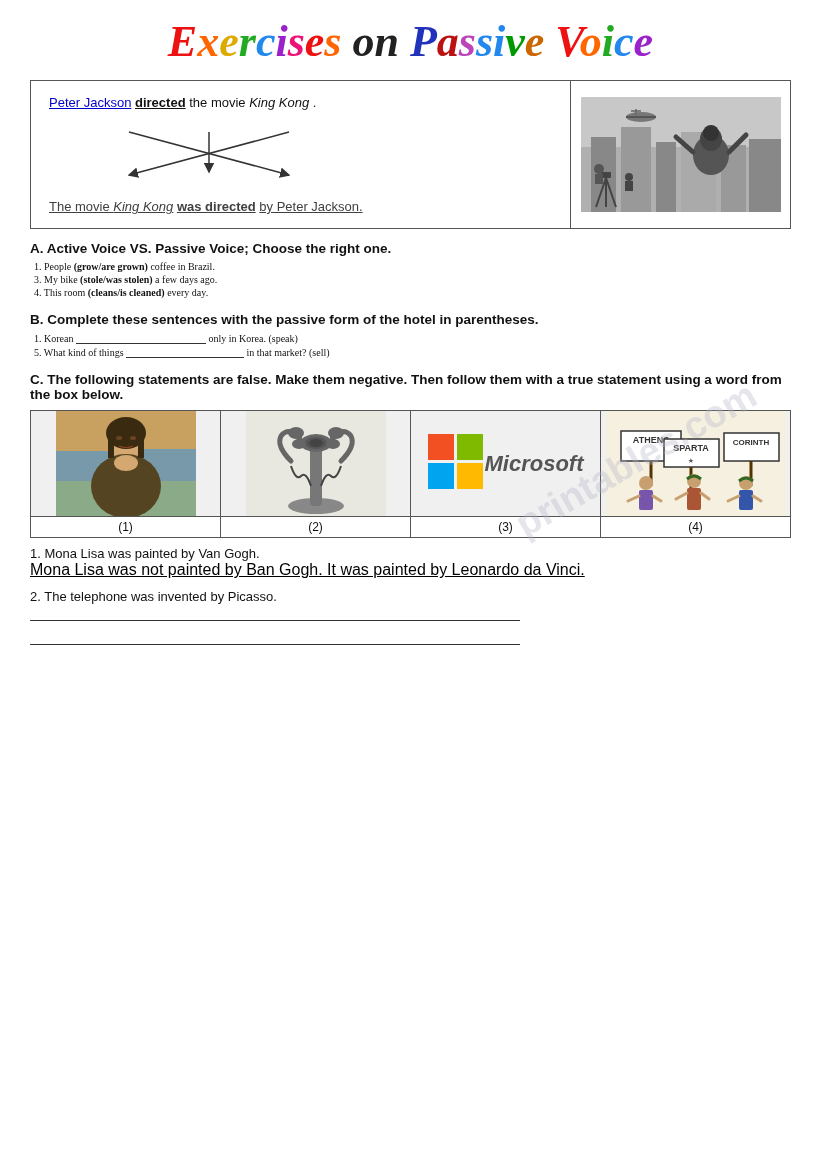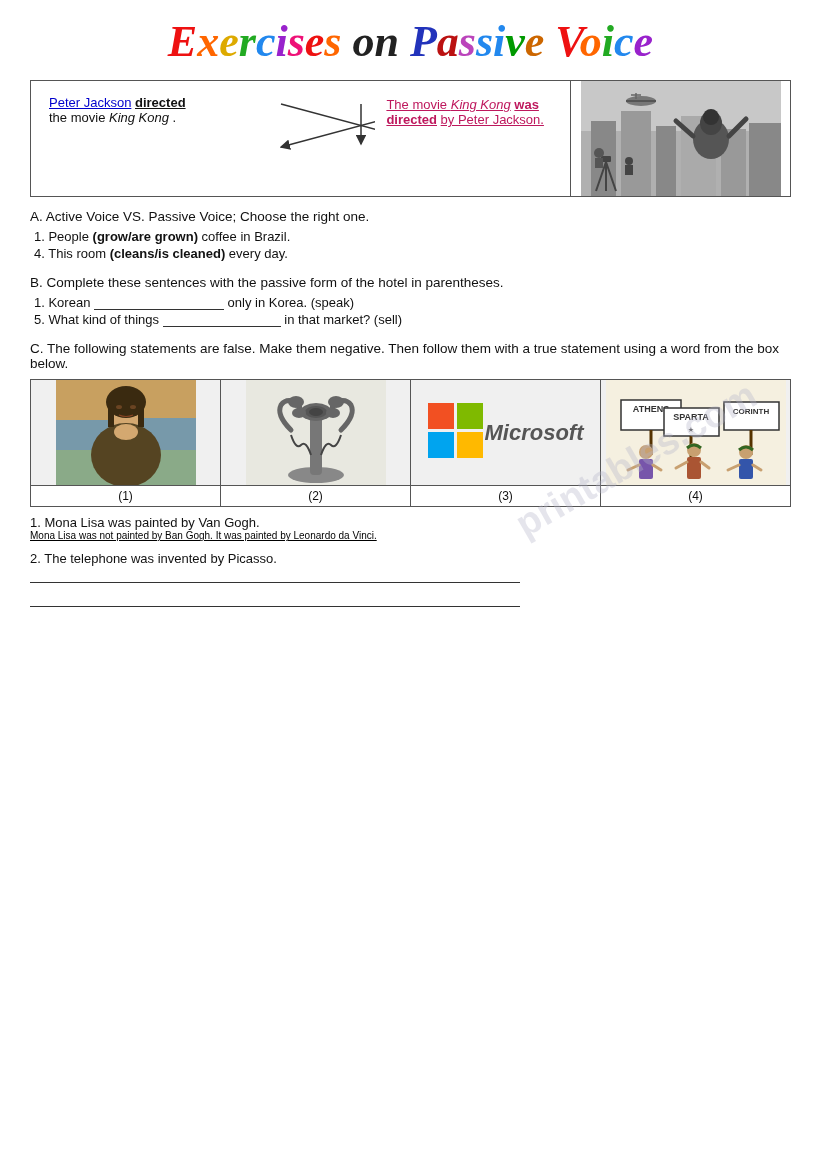--- a/index.html
+++ b/index.html
@@ -27,21 +27,21 @@
     
     .intro-box {
       display: flex;
       border: 1.5px solid #555;
       margin-bottom: 12px;
     }
     .intro-left {
       flex: 1;
       padding: 14px 18px 14px 18px;
       display: flex;
-      flex-direction: row;
+      flex-direction: column;
       justify-content: center;
       gap: 11px;
     }
     .intro-right {
       width: 220px;
       border-left: 1.5px solid #555;
       display: flex;
       align-items: center;
       justify-content: center;
       overflow: hidden;
@@ -56,46 +56,47 @@
       text-decoration: underline;
     }
     .sentence-top span.italic {
       font-style: italic;
     }
     .sentence-bottom {
       font-size: 13px;
       margin-top: 2px;
     }
     .sentence-bottom span.link {
-      color: #be185d;
+      color: #404040;
       text-decoration: underline;
     }
     .sentence-bottom span.italic {
       font-style: italic;
     }
 
     
     .arrows-svg {
       display: block;
       margin: 4px 0;
     }
 
     
     .section {
       margin-bottom: 14px;
     }
     .section-title {
-      font-weight: normal;
+      font-weight: bold;
       font-size: 13.5px;
       margin-bottom: 5px;
     }
     .section-item {
-      font-size: 13px;
+      font-size: 10px;
       margin-bottom: 2px;
       padding-left: 4px;
+      font-family: Liberation Serif, serif;
     }
     .blank {
       display: inline-block;
       border-bottom: 1px solid #333;
       min-width: 110px;
       height: 12px;
       vertical-align: bottom;
     }
 
     
@@ -157,21 +158,21 @@
     .statements {
       margin-top: 8px;
     }
     .stmt-item {
       margin-bottom: 10px;
       font-size: 13px;
     }
     .stmt-answer {
       text-decoration: underline;
       color: #000;
-      font-size: 10px;
+      font-size: 16px;
     }
     .stmt-line {
       display: block;
       border-bottom: 1px solid #333;
       width: 490px;
       height: 14px;
       margin: 3px 0 0 0;
     }
 
     
@@ -278,20 +279,21 @@
 
         <circle cx="48" cy="80" r="4" fill="#444"></circle>
         <rect x="44" y="84" width="8" height="10" fill="#444"></rect>
       </svg>
     </div>
   </div>
 
   <div class="section">
     <div class="section-title">A. Active Voice VS. Passive Voice; Choose the right one.</div>
     <div class="section-item">1. People <strong>(grow/are grown)</strong> coffee in Brazil.</div>
+    <div class="section-item">3. My bike <strong>(stole/was stolen)</strong> a few days ago.</div>
     <div class="section-item">4. This room <strong>(cleans/is cleaned)</strong> every day.</div>
   </div>
 
   <div class="section">
     <div class="section-title">B. Complete these sentences with the passive form of the hotel in parentheses.</div>
     <div class="section-item">
       1. Korean <span class="blank" style="min-width:130px"></span> only in Korea. (speak)
     </div>
     <div class="section-item">
       5. What kind of things <span class="blank" style="min-width:118px"></span> in that market? (sell)

